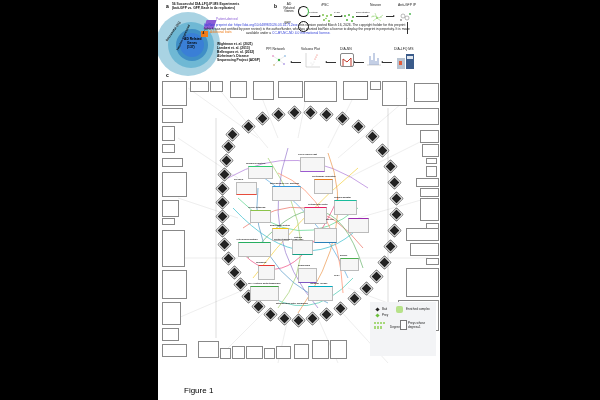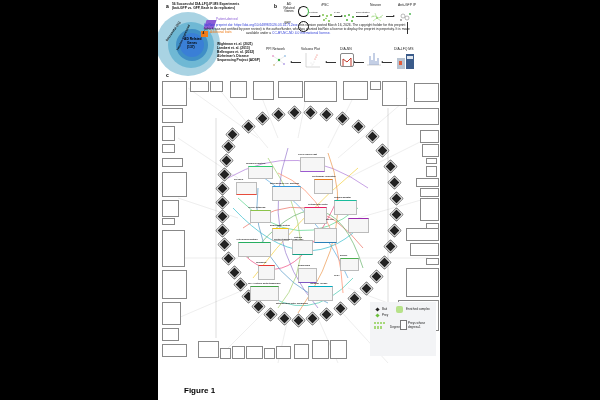--- a/index.html
+++ b/index.html
@@ -15,21 +15,21 @@
   .stepl{font-size:3.4px;color:#222;position:absolute;white-space:nowrap;}
   .arrow{position:absolute;height:0.6px;background:#333;}
   .arrow:after{content:"";position:absolute;right:-1px;top:-1.2px;border-left:2px solid #333;border-top:1.5px solid transparent;border-bottom:1.5px solid transparent;}
   .arrowl{position:absolute;height:0.6px;background:#333;}
   .arrowl:before{content:"";position:absolute;left:-1px;top:-1.2px;border-right:2px solid #333;border-top:1.5px solid transparent;border-bottom:1.5px solid transparent;}
   .note{position:absolute;border:0.6px solid #888;background:#fff;font-size:1.6px;line-height:2px;color:#444;overflow:hidden;padding:0.5px;}
   .bait{position:absolute;width:7px;height:7px;background:#222;transform:rotate(45deg);border:0.6px solid #fff;box-shadow:0 0 0 0.4px #222;}
   .clbox{position:absolute;border:0.6px solid #bbb;background:#f6f6f6;font-size:1.7px;line-height:2.1px;color:#333;padding:0.5px;overflow:hidden;}
   .cltitle{position:absolute;font-size:2.2px;font-weight:bold;color:#222;white-space:nowrap;}
   .legend{position:absolute;left:212px;top:302px;width:66px;height:54px;background:#f3f4f6;font-size:3px;color:#222;}
-  .caption{position:absolute;left:2px;top:386px;font-weight:bold;font-size:8px;color:#000;padding-left:24px;}
+  .caption{position:absolute;left:2px;top:386px;font-weight:normal;font-size:8px;color:#000;padding-left:24px;}
 </style>
 </head>
 <body>
 
 <div class="page">
 
   <div class="abs plabel" style="left:8px;top:3px;">a</div>
   <div class="abs tinyb" style="left:14px;top:3px;">56 Successful DIA-LFQ-IP-MS Experiments</div>
   <div class="abs tinyb" style="left:14px;top:7px;">(bait-GFP vs. GFP, Each in 4x replicates)</div>
 

